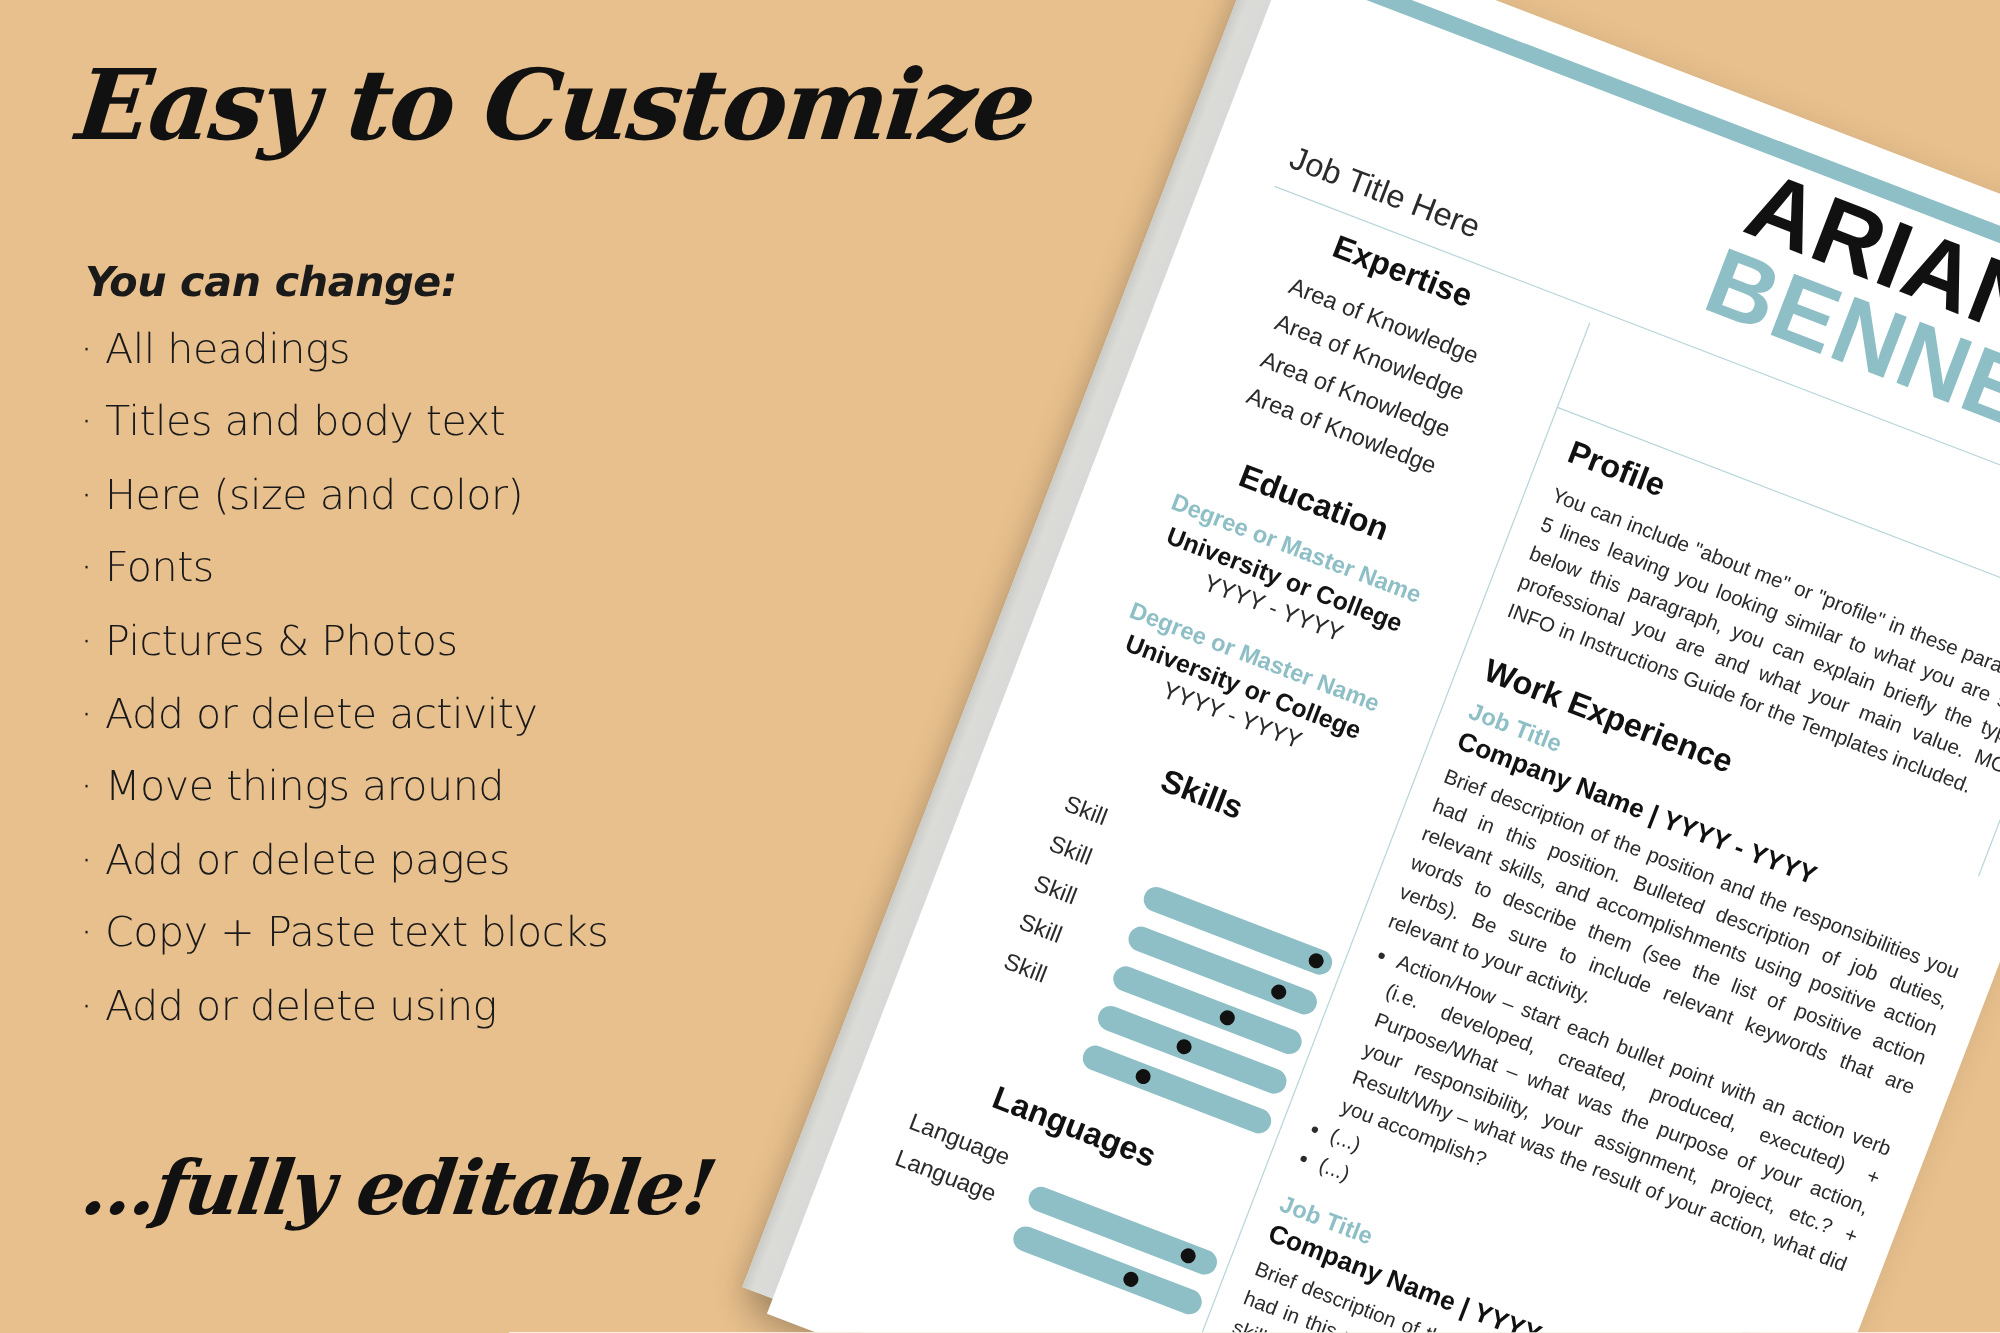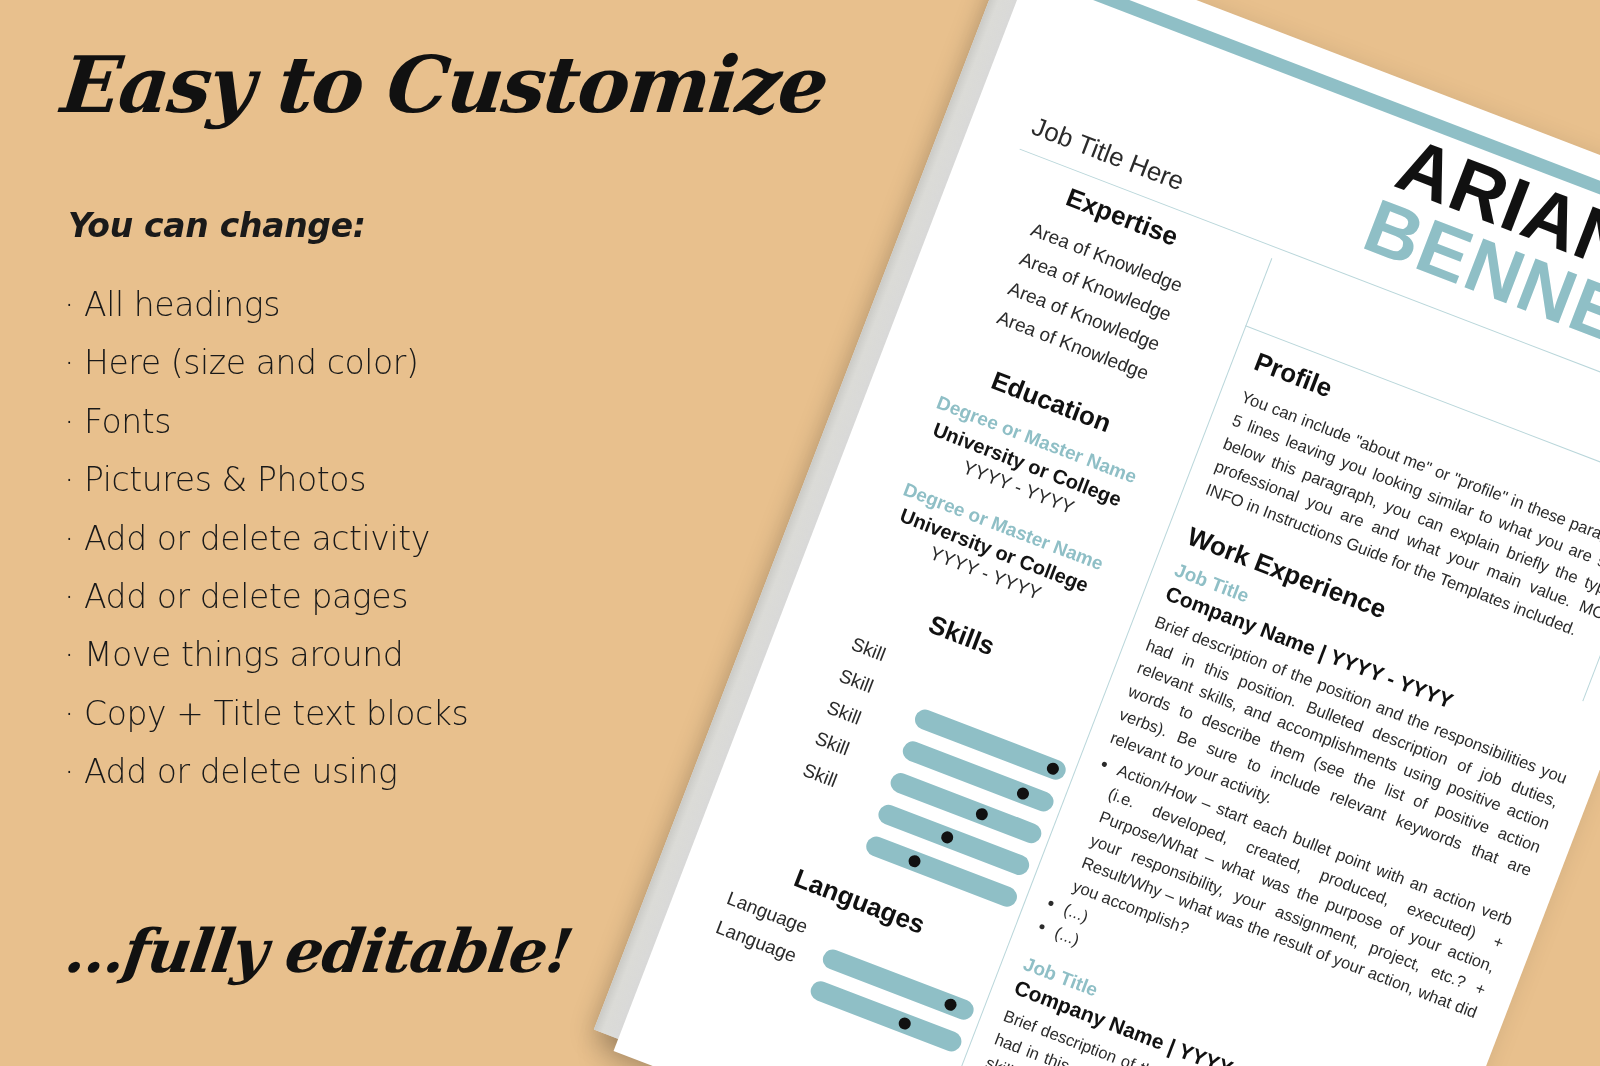--- a/index.html
+++ b/index.html
@@ -42,21 +42,21 @@
     left: 68px; top: 206px;
     font-family: "DejaVu Sans", sans-serif;
     font-style: italic;
     font-weight: 700;
     font-size: 33px;
     color: #1a1a1a;
     letter-spacing: -0.3px;
   }
   .promo-list {
     position: absolute;
-    left: 64px; top: 276px;
+    left: 64px; top: 250px;
     width: 620px;
     margin: 0; padding: 0;
     list-style: none;
   }
   .promo-list li {
     font-family: "DejaVu Sans", sans-serif;
     font-weight: 300;
     font-size: 33px;
     line-height: 58.4px;
     color: #191919;
@@ -420,25 +420,26 @@
       </div>
 
     </div>
   </div>
 
   <div class="promo">
     <div class="promo-title">Easy to Customize</div>
     <div class="promo-sub">You can change:</div>
     <ul class="promo-list">
       <li><span class="bullet">·</span><span>All headings</span></li>
+      <li><span class="bullet">·</span><span>Titles and body text</span></li>
       <li><span class="bullet">·</span><span>Here (size and color)</span></li>
       <li><span class="bullet">·</span><span>Fonts</span></li>
       <li><span class="bullet">·</span><span>Pictures &amp; Photos</span></li>
       <li><span class="bullet">·</span><span>Add or delete activity</span></li>
+      <li><span class="bullet">·</span><span>Move things around</span></li>
       <li><span class="bullet">·</span><span>Add or delete pages</span></li>
-      <li><span class="bullet">·</span><span>Move things around</span></li>
-      <li><span class="bullet">·</span><span>Copy + Title text blocks</span></li>
+      <li><span class="bullet">·</span><span>Copy + Paste text blocks</span></li>
       <li><span class="bullet">·</span><span>Add or delete using</span></li>
     </ul>
     <div class="promo-foot">...fully editable!</div>
   </div>
 
 </div>
 
 </body></html>

